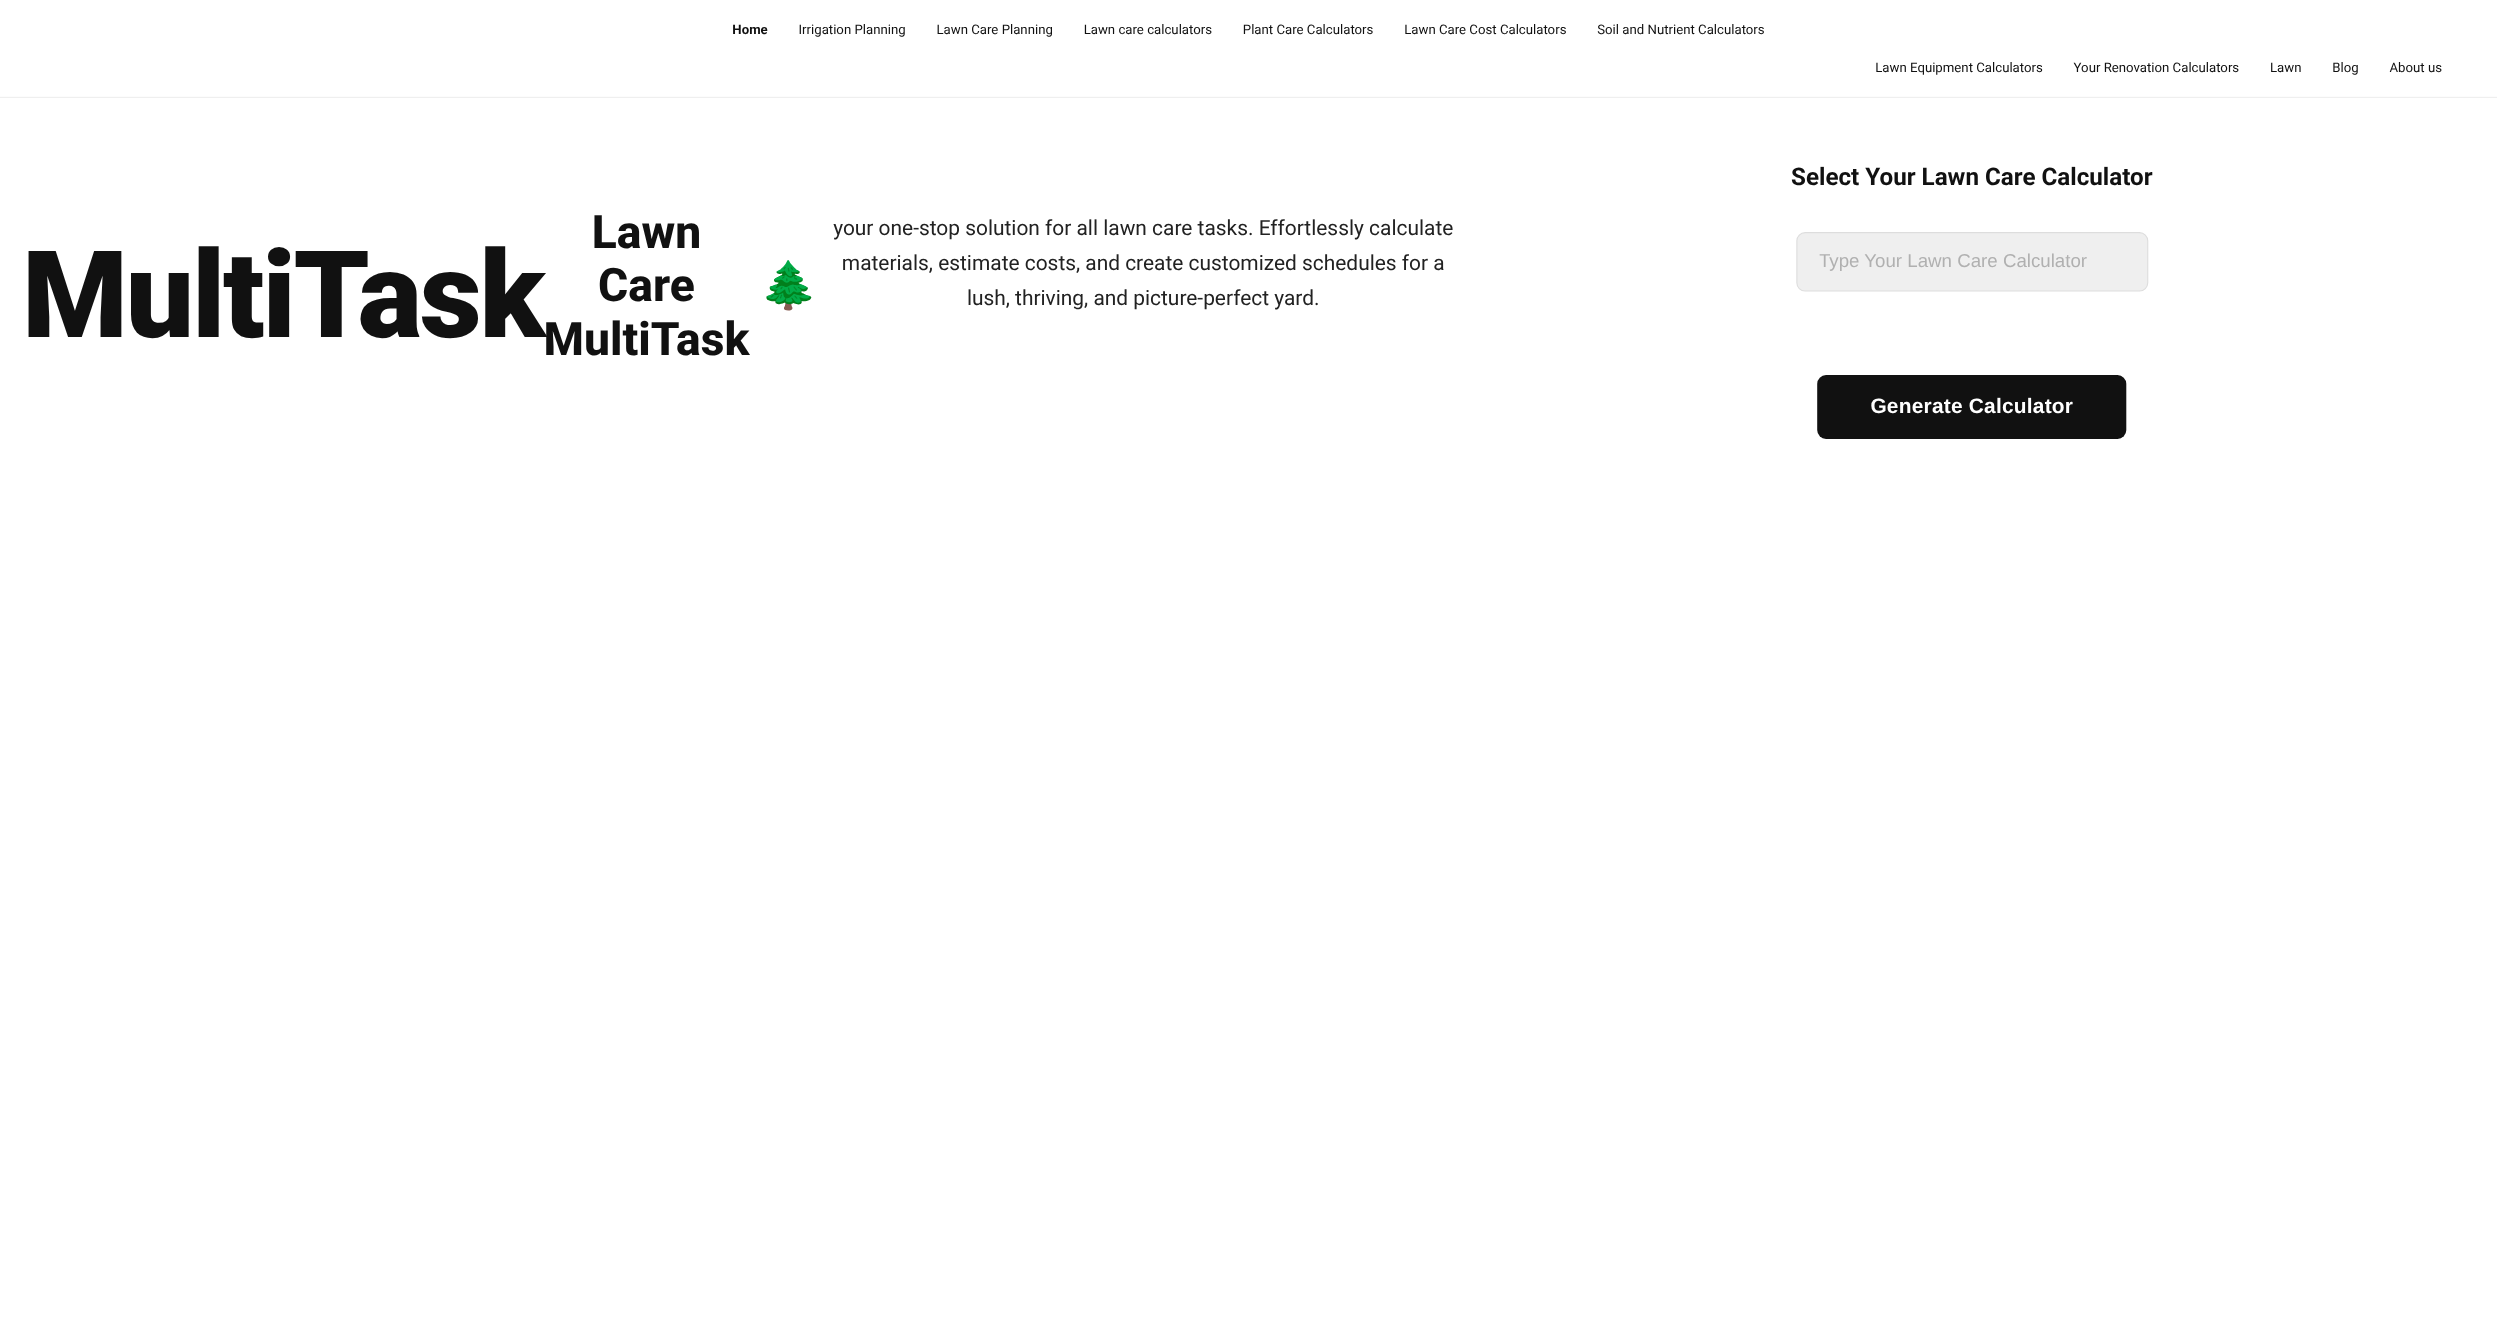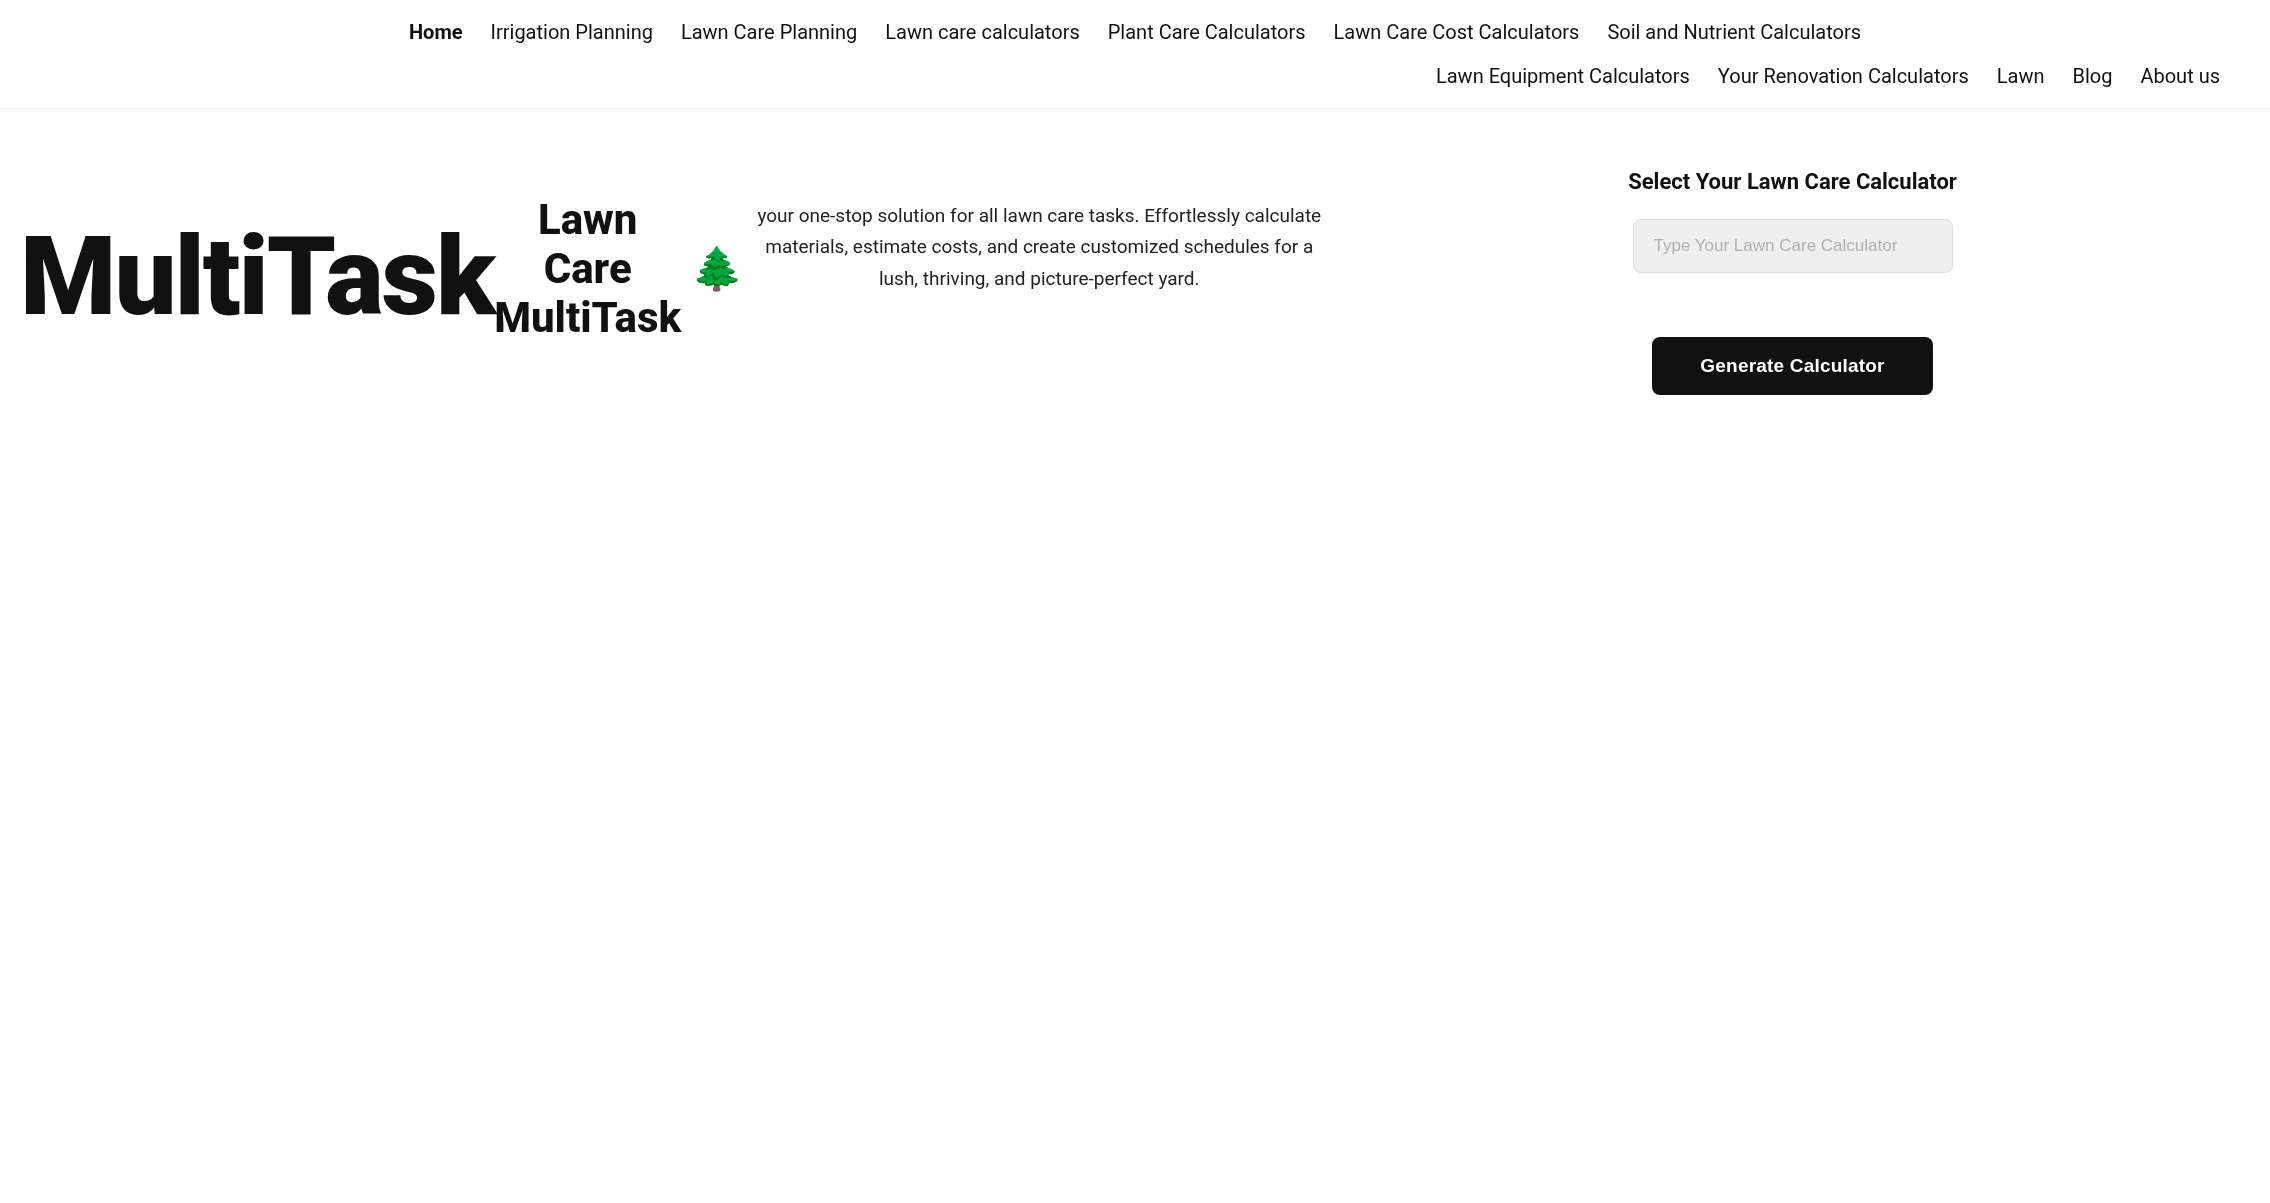--- a/index.html
+++ b/index.html
@@ -30,21 +30,21 @@
     .nav-row-2 {
       display: flex;
       align-items: center;
       justify-content: flex-end;
       flex-wrap: wrap;
       gap: 0 8px;
       padding: 4px 0 14px;
     }
 
     .nav-link {
-      font-size: 20px;
+      font-size: 12px;
       font-weight: 400;
       color: #111;
       text-decoration: none;
       padding: 6px 10px;
       cursor: pointer;
       white-space: nowrap;
     }
 
     .nav-link.active {
       font-weight: 700;
@@ -85,21 +85,21 @@
       max-width: 640px;
       line-height: 1.65;
       margin-bottom: 70px;
     }
 
     
     .calc-section {
       display: flex;
       flex-direction: column;
       align-items: center;
-      gap: 25px;
+      gap: 37px;
       width: 100%;
     }
 
     .calc-label {
       font-size: 22px;
       font-weight: 700;
       color: #111;
     }
 
     .calc-input {

